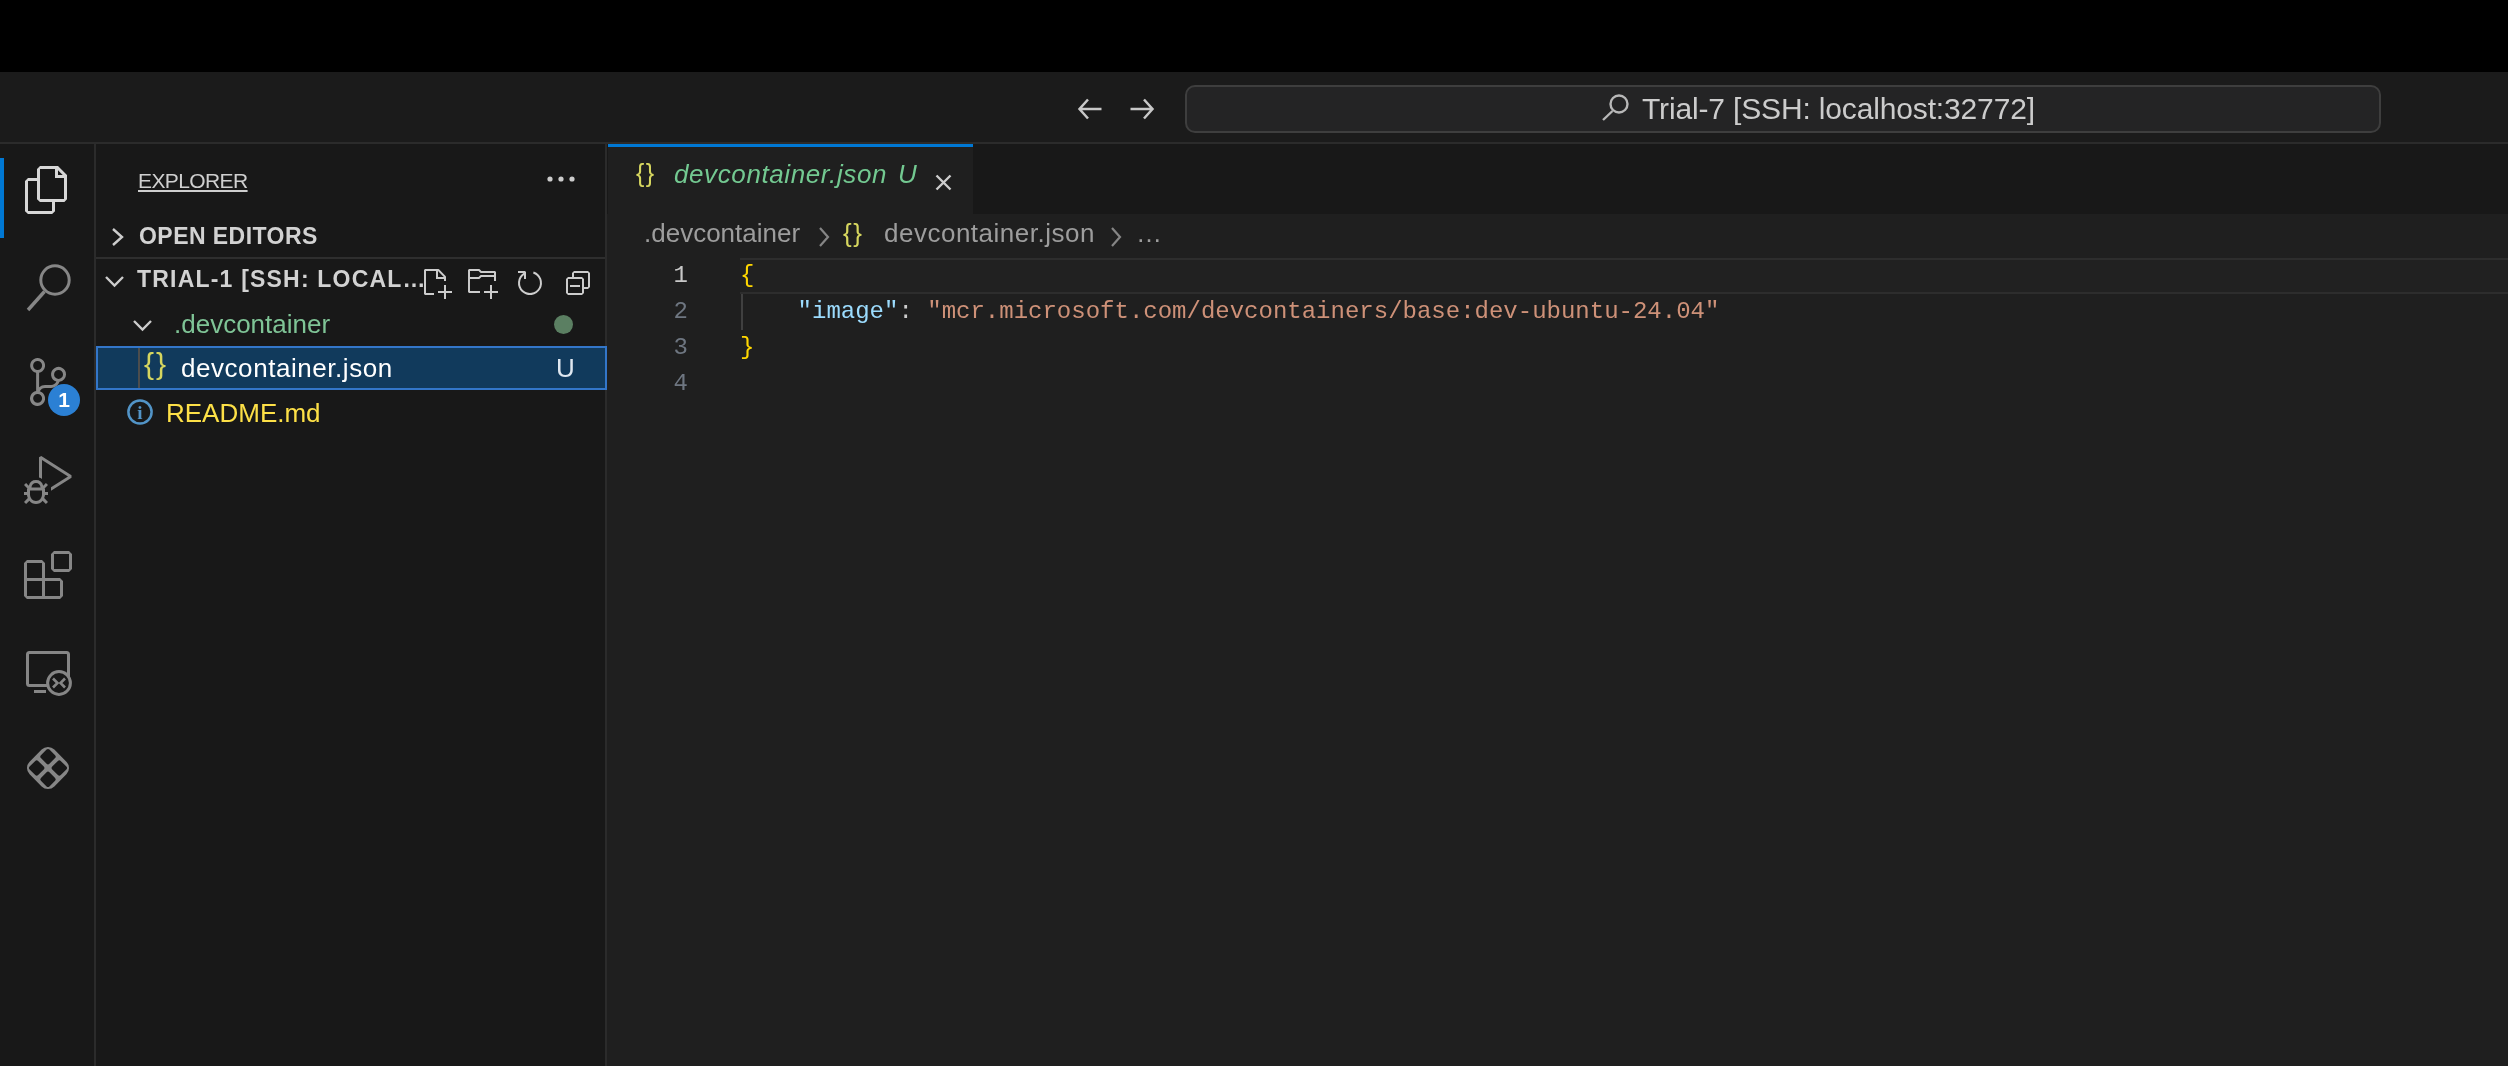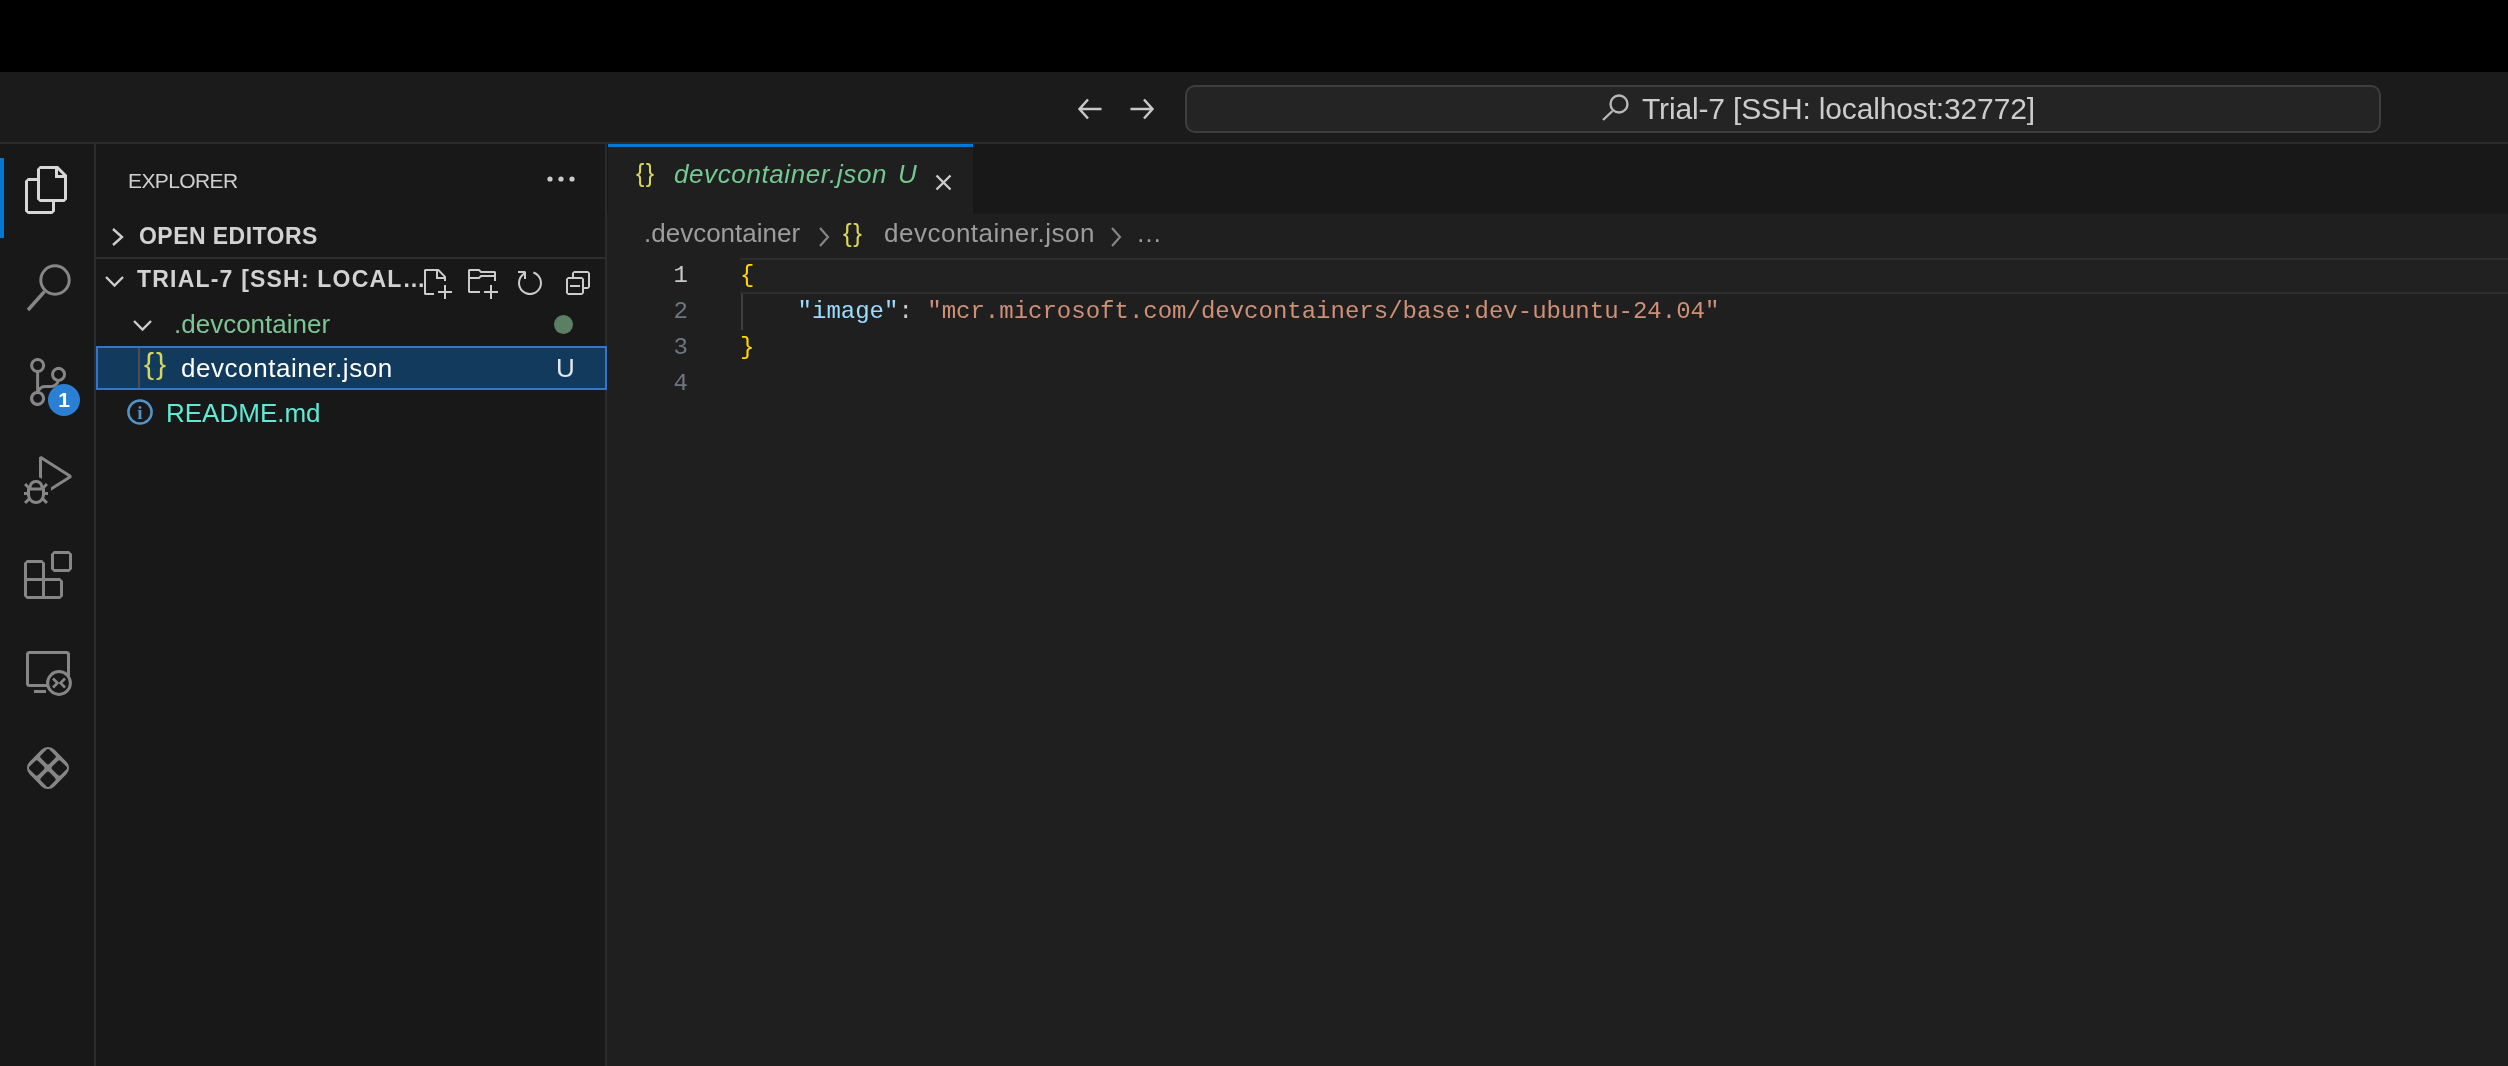--- a/index.html
+++ b/index.html
@@ -12,35 +12,35 @@
     border-bottom:2px solid #2b2b2b; }
   #cmdcenter { left:1185px; top:85px; width:1196px; height:48px; background:#242425;
     border:2px solid #3e3e3e; border-radius:10px; }
   #cmdtext { left:1642px; top:85px; height:48px; line-height:48px; font-size:30px; letter-spacing:-0.15px; color:#cccccc; }
   #activitybar { left:0; top:144px; width:96px; height:922px; background:#181818;
     border-right:2px solid #2b2b2b; }
   #actindicator { left:0; top:158px; width:4px; height:80px; background:#0078d4; }
   #sidebar { left:96px; top:144px; width:511px; height:922px; background:#181818;
     border-right:2px solid #2b2b2b; }
   .sbtext { position:absolute; color:#cccccc; font-size:23px; }
-  #explorer-title { left:32px; top:25px; letter-spacing:-0.6px; color:#cfcfcf; font-size:21px; }
+  #explorer-title { left:42px; top:25px; letter-spacing:-0.6px; color:#cfcfcf; font-size:21px;text-decoration:underline; }
   #openeditors { left:43px; top:79px; font-weight:bold; letter-spacing:0.45px; color:#d2d2d2; }
   #sep1 { left:0px; top:113px; width:509px; height:2px; background:#2e2e2e; position:absolute; }
   #trial { left:41px; top:122px; font-weight:bold; letter-spacing:1.2px; color:#d2d2d2; }
   .row-label { position:absolute; font-size:26px; color:#cccccc; }
   #devc-folder { left:78px; top:165px; color:#7fc496; }
   #greendot { position:absolute; left:458px; top:171px; width:19px; height:19px; border-radius:50%; background:#5b7f62; }
   #selrow { position:absolute; left:0px; top:202px; width:511px; height:44px; background:#113a5c;
     border:2px solid #3376c9; }
   #indentguide { position:absolute; left:42px; top:204px; width:2px; height:40px; background:#4d4d4d; }
   #json-icon-sb { position:absolute; left:48px; top:203px; font-family:"Liberation Sans",sans-serif;
     font-size:30px; color:#d6d65f; letter-spacing:2px; }
   #devjson { left:85px; top:209px; color:#ffffff; letter-spacing:0.55px; }
   #ubadge { position:absolute; left:460px; top:209px; font-size:26px; color:#dfe7f0; }
-  #readme { left:70px; top:254px; color:#5eead4; }
+  #readme { left:70px; top:254px; color:#fde047; }
   #editor { left:607px; top:144px; width:1901px; height:922px; background:#1f1f1f; }
   #tabbar { position:absolute; left:0; top:0; width:1901px; height:70px; background:#181818; }
   #tab { position:absolute; left:1px; top:0; width:365px; height:70px; background:#1f1f1f;
     border-top:3px solid #0078d4; }
   #tab-json { position:absolute; left:28px; top:12px; font-family:"Liberation Sans",sans-serif;
     font-size:25px; color:#d6d65f; letter-spacing:1.5px; }
   #tab-label { position:absolute; left:66px; top:12px; font-size:26px; font-style:italic; color:#73c991; letter-spacing:0.6px; }
   #tab-u { position:absolute; left:290px; top:12px; font-size:26px; font-style:italic; color:#73c991; }
   #breadcrumbs { position:absolute; left:0px; top:70px; width:700px; height:44px;
     font-size:26px; color:#9d9d9d; }
@@ -125,21 +125,21 @@
     <rect x="27" y="11" width="12" height="12" rx="2"></rect>
     <rect x="11" y="27" width="12" height="12" rx="2"></rect>
     <rect x="27" y="27" width="12" height="12" rx="2"></rect>
   </g>
 </svg>
 
 <div class="abs" id="sidebar">
   <div class="sbtext" id="explorer-title">EXPLORER</div>
   <div class="sbtext" id="openeditors">OPEN EDITORS</div>
   <div id="sep1"></div>
-  <div class="sbtext" id="trial">TRIAL-7 [SSH: LOCAL…</div>
+  <div class="sbtext" id="trial">TRIAL-1 [SSH: LOCAL…</div>
   <div class="row-label" id="devc-folder">.devcontainer</div>
   <div id="greendot"></div>
   <div id="selrow"></div>
   <div id="indentguide"></div>
   <div id="json-icon-sb">{}</div>
   <div class="row-label" id="devjson">devcontainer.json</div>
   <div id="ubadge">U</div>
   <div class="row-label" id="readme">README.md</div>
 </div>
 

